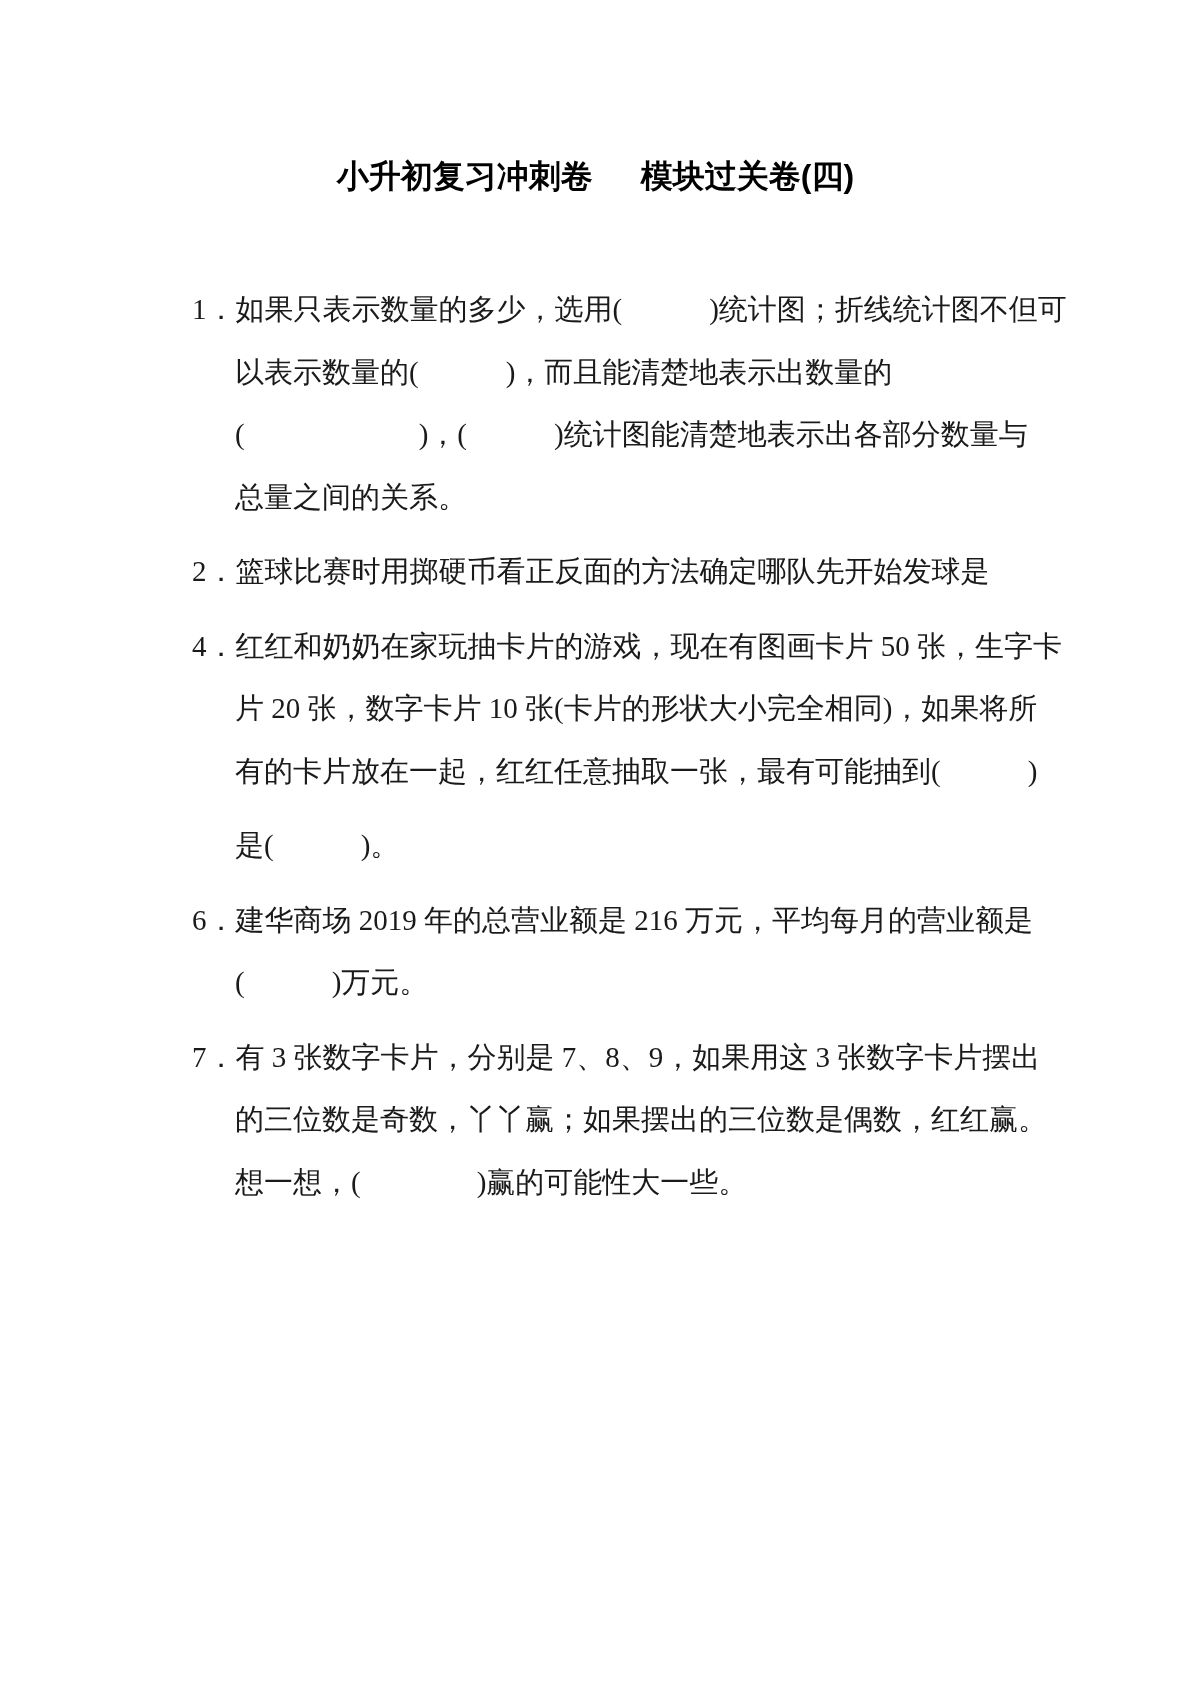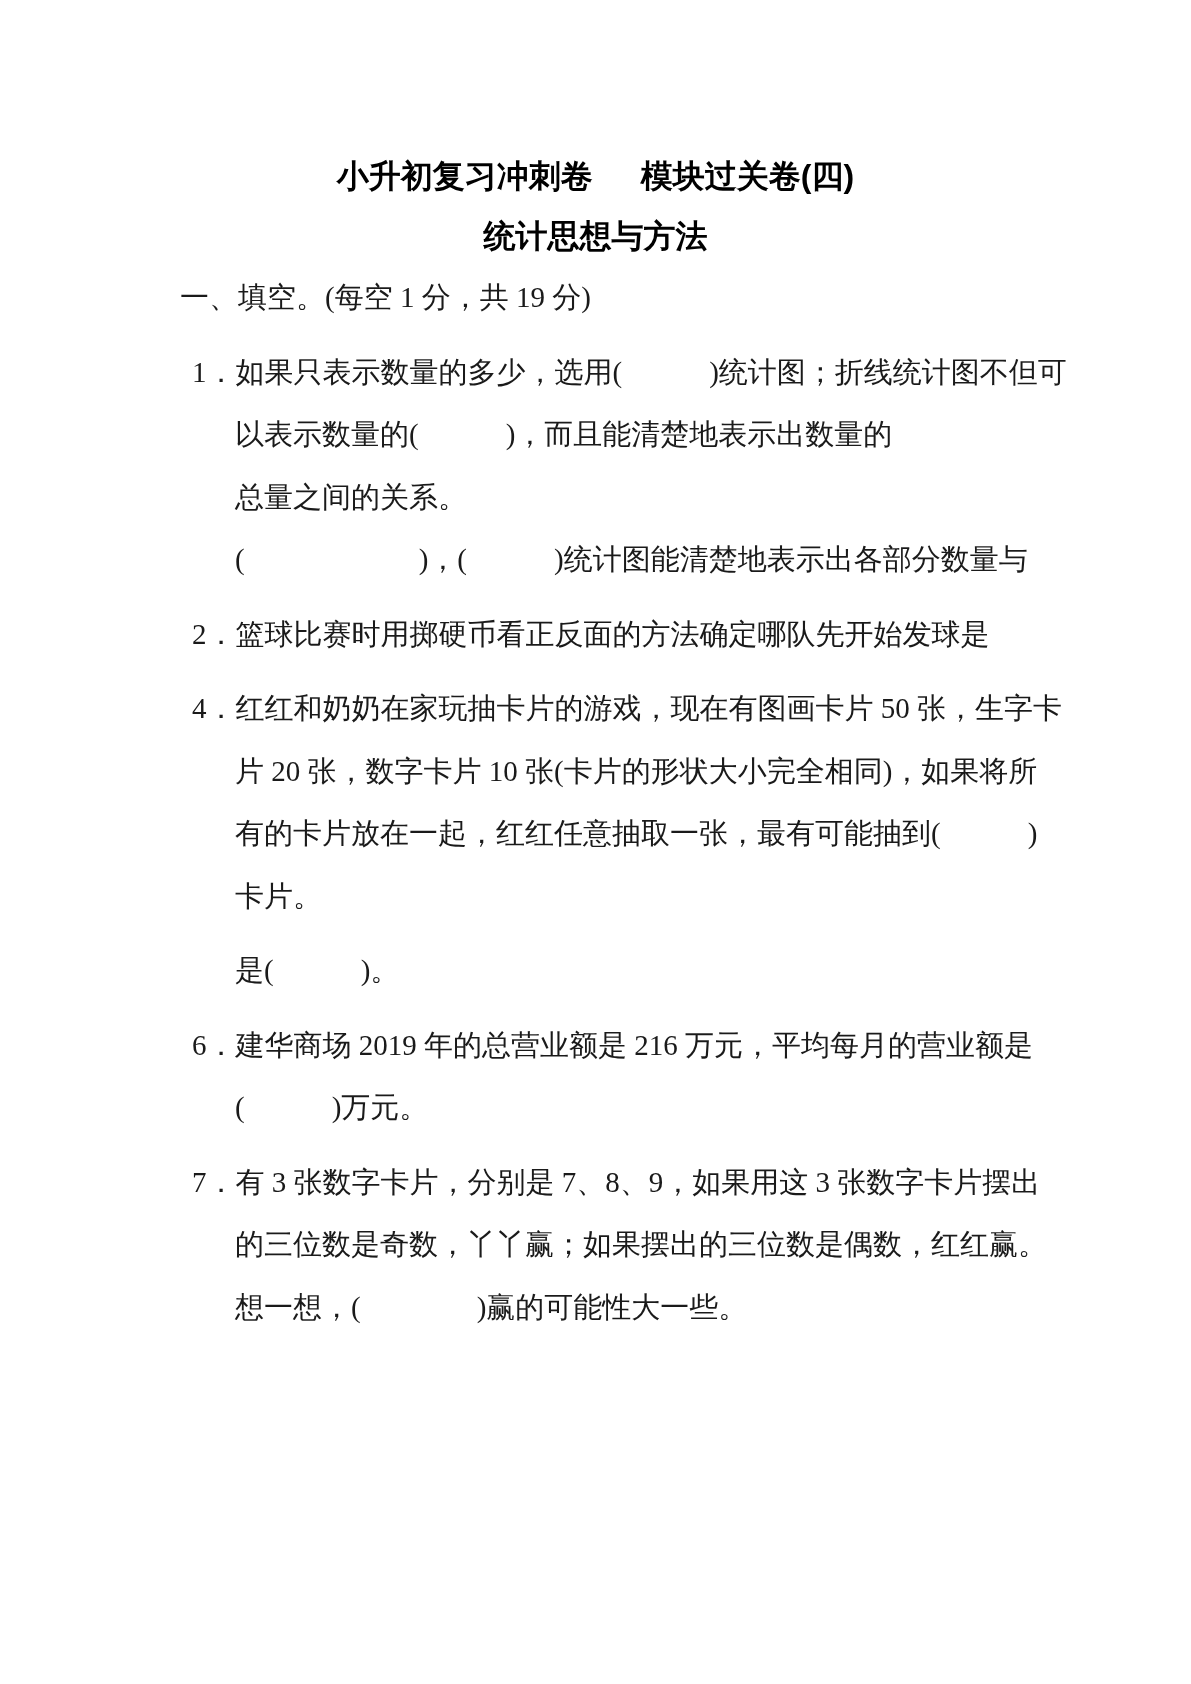--- a/index.html
+++ b/index.html
@@ -51,43 +51,40 @@
 </style>
 </head>
 <body>
 
 <div class="page">
 
   <div class="title-block">
     <div class="title-line1">
       <span>小升初复习冲刺卷</span><span class="title-gap"></span><span>模块过关卷(四)</span>
     </div>
-    <div class="title-line2">统计思想与方法</div>
   </div>
 
   <div class="body-block">
-    <div class="line">一、填空。(每空 1 分，共 19 分)</div>
 
     <div class="question">
       <div class="line">1．如果只表示数量的多少，选用(　　　)统计图；折线统计图不但可</div>
       <div class="line cont">以表示数量的(　　　)，而且能清楚地表示出数量的</div>
+      <div class="line cont">(　　　　　　)，(　　　)统计图能清楚地表示出各部分数量与</div>
       <div class="line cont">总量之间的关系。</div>
-      <div class="line cont">(　　　　　　)，(　　　)统计图能清楚地表示出各部分数量与</div>
     </div>
 
     <div class="question">
       <div class="line">2．篮球比赛时用掷硬币看正反面的方法确定哪队先开始发球是</div>
     </div>
 
 
     <div class="question">
       <div class="line">4．红红和奶奶在家玩抽卡片的游戏，现在有图画卡片 50 张，生字卡</div>
       <div class="line cont">片 20 张，数字卡片 10 张(卡片的形状大小完全相同)，如果将所</div>
       <div class="line cont">有的卡片放在一起，红红任意抽取一张，最有可能抽到(　　　)</div>
-      <div class="line cont">卡片。</div>
     </div>
 
     <div class="question">
       <div class="line cont">是(　　　)。</div>
     </div>
 
     <div class="question">
       <div class="line">6．建华商场 2019 年的总营业额是 216 万元，平均每月的营业额是</div>
       <div class="line cont">(　　　)万元。</div>
     </div>

